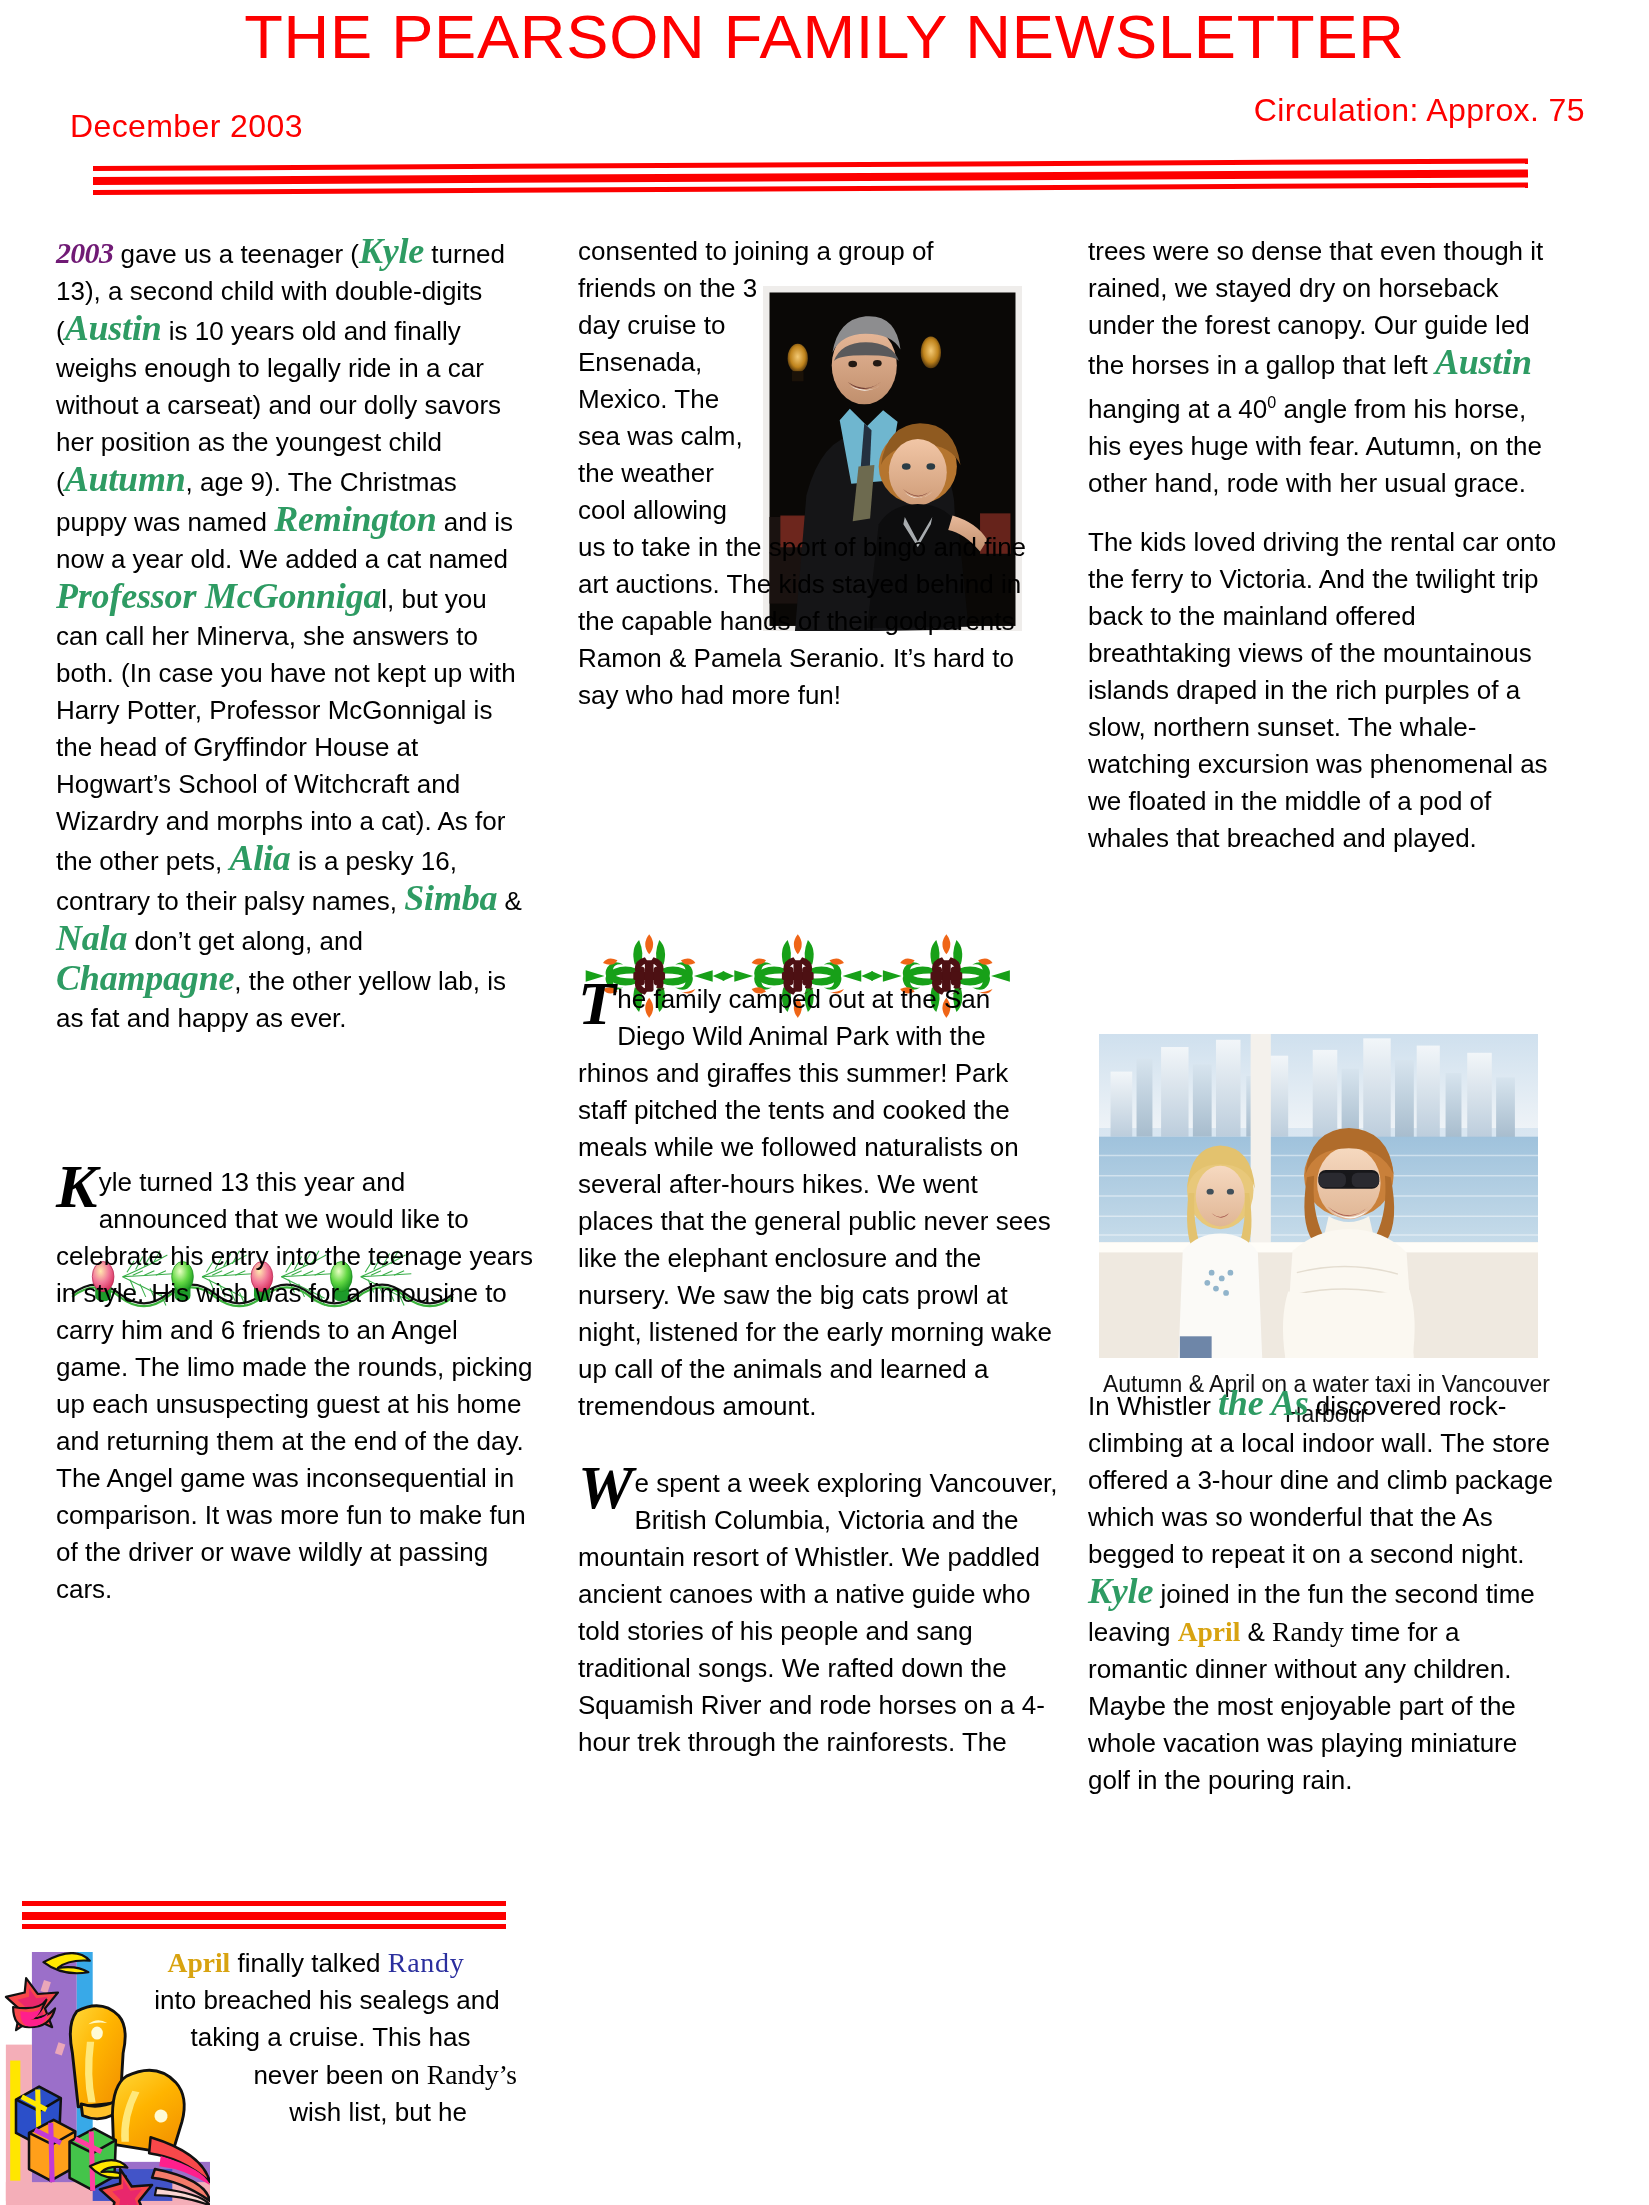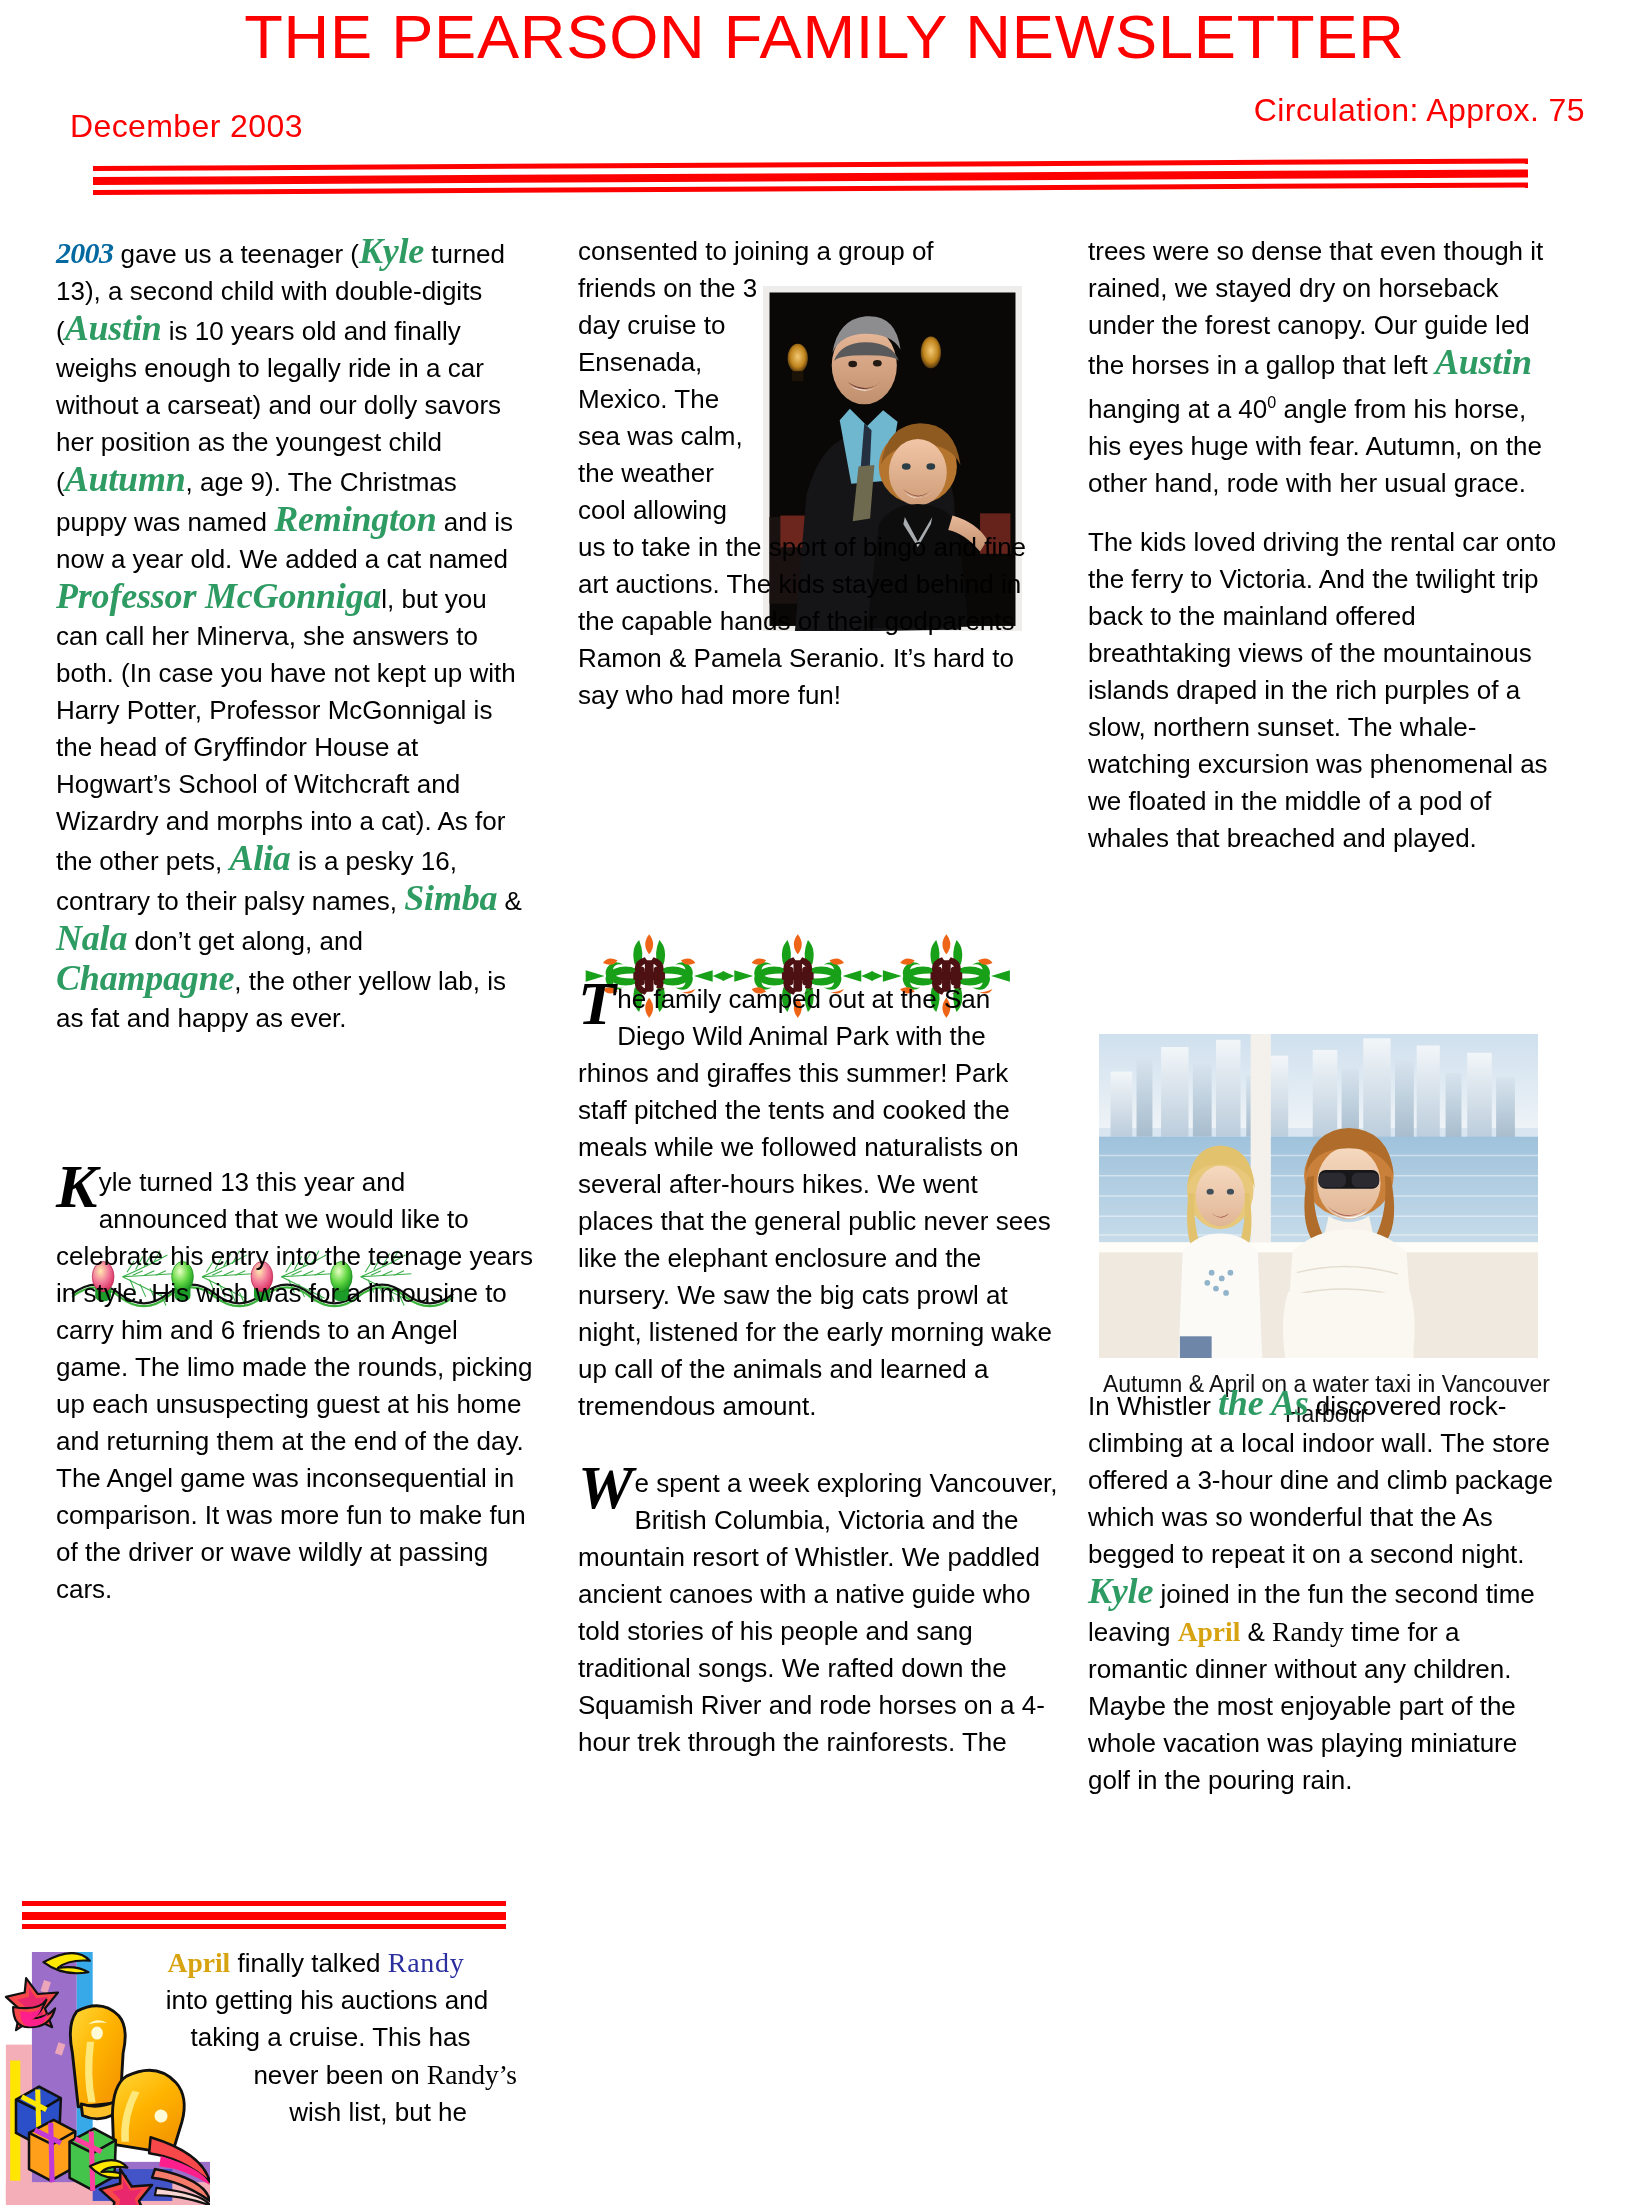--- a/index.html
+++ b/index.html
@@ -35,21 +35,21 @@
   p + p{margin-top:22px;}
 
   
   .green{color:#2e9b63;font-family:"Liberation Serif",serif;font-style:italic;
          font-weight:bold;font-size:36px;letter-spacing:-0.2px;}
   .gold{color:#d8a310;font-family:"Liberation Serif",serif;
         font-weight:bold;font-size:27.5px;}
   .blue-randy{color:#2b2f9e;font-family:"Liberation Serif",serif;font-size:28px;
         letter-spacing:0.7px;}
   .serif-randy{font-family:"Liberation Serif",serif;font-size:27.5px;}
-  .red2003{color:#0369a1;font-family:"Liberation Serif",serif;font-weight:bold;
+  .red2003{color:#701a75;font-family:"Liberation Serif",serif;font-weight:bold;
         font-style:italic;font-size:30px;letter-spacing:-0.7px;}
   sup.deg{font-size:.62em;vertical-align:super;}
 
   
   .dropcap{font-family:"Liberation Serif",serif;font-style:italic;font-weight:bold;
      font-size:62px;line-height:0.62;float:left;margin:2.9px 1.4px 0 0;color:#000;}
   .has-drop{min-height:62px;}
   .has-drop::after{content:"";display:block;clear:both;}
 
   
@@ -446,21 +446,21 @@
 </div>
 
 <div class="col" id="col1">
   <p><span class="red2003">2003</span><span> gave us a teenager (</span><span class="green">Kyle</span><span> turned 13), a second child with double-digits (</span><span class="green">Austin</span><span> is 10 years old and finally weighs enough to legally ride in a car without a carseat) and our dolly savors her position as the youngest child (</span><span class="green">Autumn</span><span>, age 9).  The Christmas puppy was named </span><span class="green">Remington</span><span> and is now a year old.  We added a cat named </span><span class="green">Professor McGonniga</span><span>l, but you can call her Minerva, she answers to both.  (In case you have not kept up with Harry Potter, Professor McGonnigal is the head of Gryffindor House at Hogwart’s School of Witchcraft and Wizardry and morphs into a cat).  As for the other pets, </span><span class="green">Alia</span><span> is a pesky 16, contrary to their palsy names, </span><span class="green">Simba</span><span> &amp; </span><span class="green">Nala</span><span> don’t get along, and </span><span class="green">Champagne</span><span>, the other yellow lab, is as fat and happy as ever.</span></p>
 
   <p class="has-drop" style="margin-top:127px;"><span class="dropcap">K</span><span>yle turned 13 this year and announced that we would like to celebrate his entry into the teenage years in style.  His wish was for a limousine to carry him and 6 friends to an Angel game.  The limo made the rounds, picking up each unsuspecting guest at his home and returning them at the end of the day.  The Angel game was inconsequential in comparison.  It was more fun to make fun of the driver or wave wildly at passing cars.</span></p>
 </div>
 
 <div id="aprilblock">
   <div class="l1"><span class="gold">April</span><span> finally talked </span><span class="blue-randy">Randy</span></div>
-  <div class="l2">into getting his auctions and</div>
+  <div class="l2">into breached his sealegs and</div>
   <div class="l3">taking a cruise.  This has</div>
   <div class="l4"><span>never been on </span><span class="serif-randy">Randy’s</span></div>
   <div class="l5">wish list, but he</div>
 </div>
 
 <div class="col" id="col2">
   <p>consented to joining a group of</p>
   <p style="width:186px;margin-top:0;">friends on the 3 day cruise to Ensenada, Mexico. The sea was calm, the weather cool allowing</p>
   <p style="margin-top:0;">us to take in the sport of bingo and fine art auctions.  The kids stayed behind in the capable hands of their godparents Ramon &amp; Pamela Seranio.  It’s hard to say who had more fun!</p>
 

